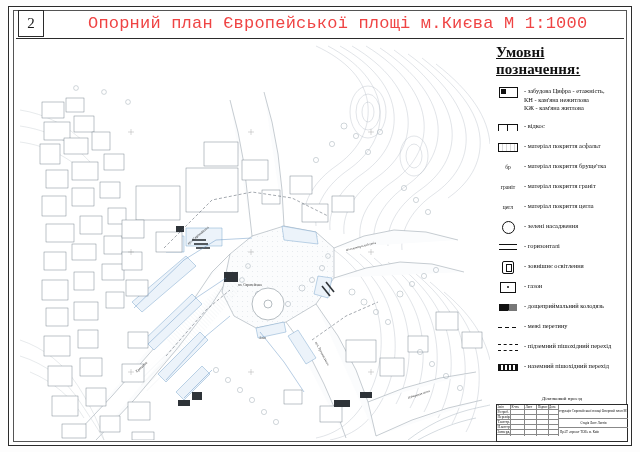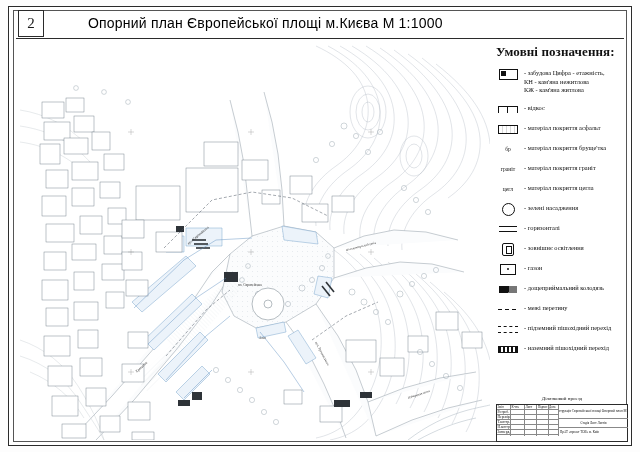--- a/index.html
+++ b/index.html
@@ -51,25 +51,25 @@
     font-family: "Liberation Serif", serif;
     background: #fff;
   }
   
   .main-title {
     position: absolute;
     left: 88px; top: 10px;
     height: 26px;
     display: flex;
     align-items: center;
-    font-family: Liberation Sans, sans-serif;
-    font-size: 14px;
+    font-family: Liberation Mono, monospace;
+    font-size: 17px;
     letter-spacing: .2px;
     white-space: nowrap;
-    color: #000000;
+    color: #ef4444;
   }
   .title-underline {
     position: absolute;
     left: 16px; top: 38px;
     width: 608px;
     height: 1px;
     background: #2b2b2b;
   }
   
   .map-area {
@@ -82,25 +82,26 @@
   .map-svg { display: block; }
 
   
   .legend {
     position: absolute;
     left: 496px; top: 44px;
     width: 132px;
   }
   .legend-title {
     font-family: "Liberation Serif", serif;
-    font-size: 13px;
+    font-size: 15px;
     font-weight: 700;
     color: #111;
     margin-bottom: 9px;
     letter-spacing: .1px;
+    text-decoration: underline;
   }
   .legend-row {
     display: flex;
     align-items: flex-start;
     margin-bottom: 9px;
   }
   .legend-sym {
     width: 24px;
     min-width: 24px;
     height: 11px;

